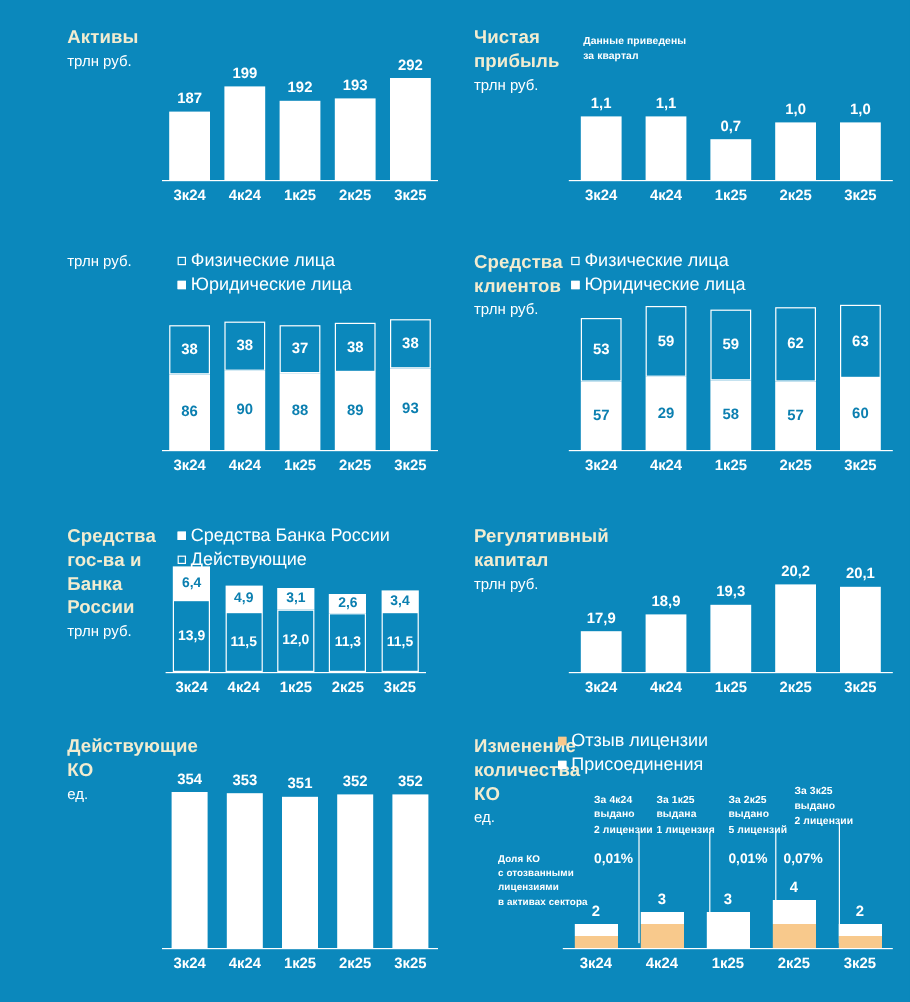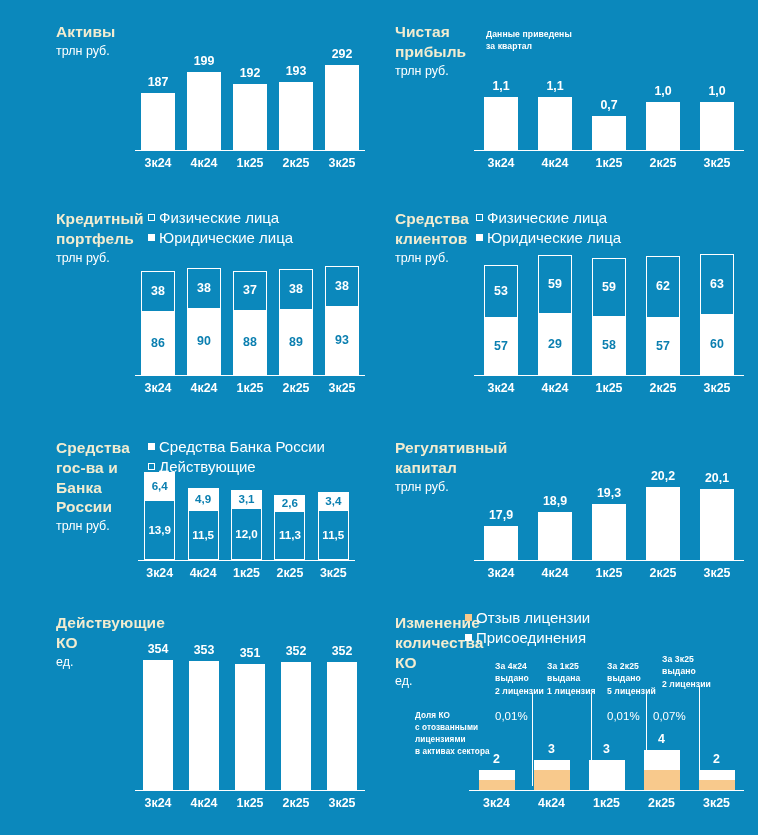--- a/index.html
+++ b/index.html
@@ -172,21 +172,21 @@
     display: flex;
     flex-direction: column;
     justify-content: flex-end;
   }
   .ko-seg-white { background: #FFFFFF; width: 100%; }
   .ko-seg-orange { background: #F8C98C; width: 100%; }
   .pct {
     position: absolute;
     color: #FFFFFF;
     font-size: 11.5px;
-    font-weight: normal;
+    font-weight: bold;
     white-space: nowrap;
   }
   .leader {
     position: absolute;
     width: 1.1px;
     background: #FFFFFF;
   }
 </style>
 </head>
 <body>
@@ -268,21 +268,20 @@
         <div class="xlabel">4к24</div>
         <div class="xlabel">1к25</div>
         <div class="xlabel">2к25</div>
         <div class="xlabel">3к25</div>
       </div>
     </div>
   </div>
 
   <div class="panel">
     <div class="head" style="left:56px; top:14px; width:88px;">
-      <div class="title">Кредитный портфель</div>
       <div class="unit">трлн руб.</div>
     </div>
     <div class="legend" style="top:14px;">
       <div class="legend-row">
         <span class="swatch hollow"></span>
         <span class="legend-label">Физические лица</span>
       </div>
       <div class="legend-row">
         <span class="swatch solid-white"></span>
         <span class="legend-label">Юридические лица</span>

